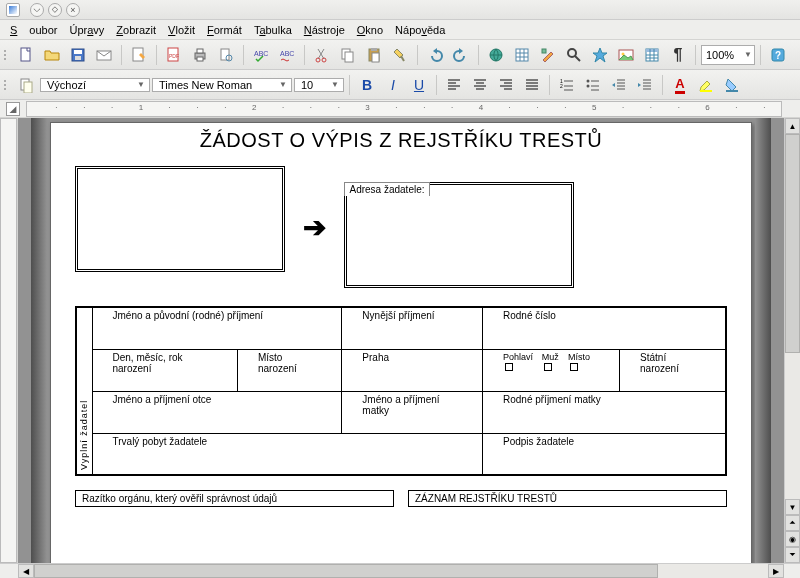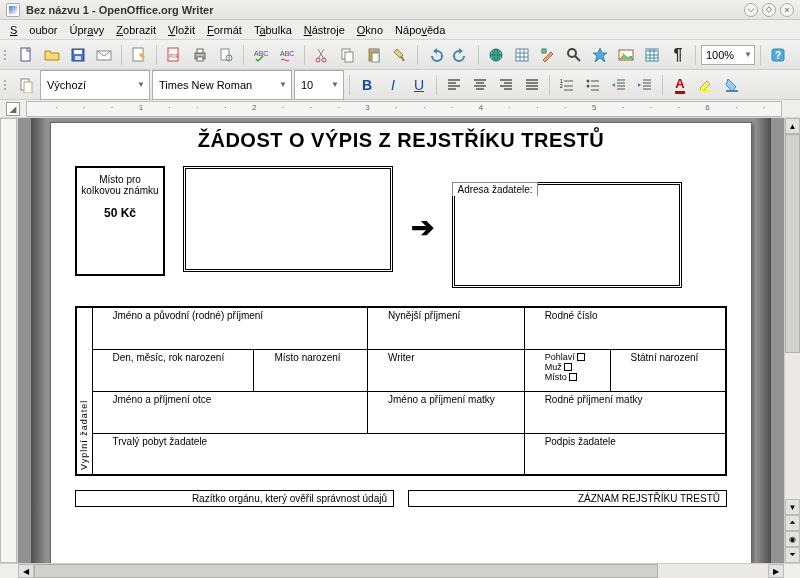--- a/index.html
+++ b/index.html
@@ -13,21 +13,21 @@
 .menubar span { padding: 2px 6px; cursor: pointer; }
 .menubar u { text-decoration: underline; }
 
 .toolbar { height: 30px; background: linear-gradient(#f2f2f0,#e4e4e2); border-bottom: 1px solid #ccc; display: flex; align-items: center; padding: 0 4px; gap: 2px; }
 .tb { width: 24px; height: 24px; border: 1px solid transparent; border-radius: 3px; display: flex; align-items: center; justify-content: center; cursor: pointer; font-size: 14px; color: #555; }
 .sep { width: 1px; height: 20px; background: #c8c8c6; margin: 0 3px; }
 .handle { width: 6px; height: 20px; display: flex; flex-direction: column; justify-content: center; gap: 2px; margin-right: 2px;}
 .handle div { width: 2px; height: 2px; background: #999; border-radius: 50%; }
 
 .fmt-toolbar { height: 30px; background: linear-gradient(#f2f2f0,#e4e4e2); border-bottom: 1px solid #ccc; display: flex; align-items: center; padding: 0 4px; gap: 2px; }
-.combo { height: 30px; background: #fff; border: 1px solid #acacac; display: flex; align-items: center; padding: 0 4px 0 6px; font-size: 11px; cursor: pointer; }
+.combo { height: 14px; background: #fff; border: 1px solid #acacac; display: flex; align-items: center; padding: 0 4px 0 6px; font-size: 11px; cursor: pointer; }
 .combo .arrow { margin-left: auto; font-size: 8px; color: #666; padding-left: 4px; }
 
 .zoom-combo { height: 20px; background: #fff; border: 1px solid #acacac; display: flex; align-items: center; padding: 0 2px 0 4px; font-size: 11px; cursor: pointer; width: 54px; }
 .zoom-combo .arrow { margin-left: auto; font-size: 8px; color: #666; }
 
 .ruler-bar { height: 18px; background: #eeeeec; border-bottom: 1px solid #d4d4d2; display: flex; align-items: center; }
 .rv-toggle { width: 14px; height: 14px; border: 1px solid #999; background: #fff; margin: 0 6px; font-size: 9px; display: flex; align-items: center; justify-content: center; color: #666; cursor: pointer;}
 .ruler { flex: 1; height: 16px; background: #f5f5f3; position: relative; font-size: 8px; color: #666; overflow: hidden; margin-right: 18px; border: 1px solid #bbb;}
 .ruler .marks { position: absolute; left: 28px; top: 1px; white-space: nowrap; letter-spacing: 11.5px; font-family: sans-serif;}
 
@@ -38,57 +38,56 @@
 .scrollv .btn { height: 16px; background: #e2e2e0; border: 1px solid #bbb; display: flex; align-items: center; justify-content: center; font-size: 8px; cursor: pointer;}
 .scrollv .track { flex: 1; background: #eae9e6; position: relative; }
 .scrollv .thumb { position: absolute; top: 0; height: 60%; width: 100%; background: #d0d0ce; border: 1px solid #b0b0ae;}
 
 .canvas { flex: 1; background: #929292; overflow: hidden; position: relative; }
 .canvas::before { content: ""; position: absolute; left: 13px; top: 0; bottom: 0; width: 16px; background: linear-gradient(90deg,#4e4e4e,#929292); }
 .canvas::after { content: ""; position: absolute; right: 13px; top: 0; bottom: 0; width: 16px; background: linear-gradient(270deg,#4e4e4e,#929292); }
 .page { position: absolute; left: 32px; right: 32px; top: 4px; bottom: -200px; background: #fff; border: 1px solid #666; box-shadow: 2px 2px 4px rgba(0,0,0,0.3); padding: 6px 24px; font-family: "Times New Roman", serif; color: #000;}
 
 .doc-top { text-align: center; font-size: 10px; margin-bottom: 2px; }
-.doc-title { text-align: center; font-size: 20px; font-weight: bold; margin-bottom: 14px; letter-spacing: 0.5px;}
+.doc-title { text-align: center; font-size: 20px; font-weight: normal; margin-bottom: 14px; letter-spacing: 0.5px;}
 .top-row { display: flex; gap: 18px; margin-bottom: 18px; align-items: flex-start; }
 .stamp-box { width: 90px; height: 110px; border: 2px solid #000; text-align: center; padding: 6px 4px; font-size: 10px; display: flex; flex-direction: column; }
 .stamp-box .lbl { margin-bottom: 10px; }
 .stamp-box .price { font-weight: bold; font-size: 12px; }
 .thick-box { border: 3px double #000; height: 106px; }
 .box-a { width: 210px; }
 .arrow-big { align-self: center; font-size: 28px; font-weight: bold; }
 .addr-col { flex: 1; display: flex; flex-direction: column; }
 .addr-label { font-size: 10px; margin-bottom: 2px; border-top: 1px solid #888; border-left: 1px solid #888; border-right: 1px solid #888; padding: 1px 4px; width: fit-content; background: #fff; position: relative; top: 16px;}
 .box-b { width: 230px; }
 
 .form-table { border: 2px solid #000; border-collapse: collapse; width: 100%; font-size: 10px; }
 .form-table td, .form-table th { border: 1px solid #000; padding: 2px 20px; vertical-align: top; text-align: left; font-weight: normal;}
 .vert { writing-mode: vertical-lr; text-orientation: mixed; text-align: center; font-size: 9px; letter-spacing: 1px; padding: 4px 2px !important; width: 16px; transform: rotate(180deg);}
 .tall { height: 42px; }
 .subtable { display: flex; gap: 6px; font-size: 9px; }
-.subtable .col { display:flex; flex-direction:column; }
+.subtable .col { display:flex; flex-direction:row; }
 .cb { display: inline-block; width: 8px; height: 8px; border: 1px solid #000; margin-left: 2px; vertical-align: middle;}
 
 .bottom-row { display: flex; gap: 14px; margin-top: 14px; font-size: 10px; }
-.bottom-row div { border: 1px solid #000; padding: 2px 6px; flex: 1; text-align: right; }
+.bottom-row div { border: 1px solid #000; padding: 2px 6px; flex: 1; }
 
 .statusbar { height: 15px; background: #eeeeec; border-top: 1px solid #ccc; display: flex; align-items: center; }
 .hscroll { flex: 1; display: flex; height: 14px; }
 .hscroll .btn { width: 16px; background: #e2e2e0; border: 1px solid #bbb; display: flex; align-items: center; justify-content: center; font-size: 8px; cursor: pointer;}
 .hscroll .track { flex: 1; background: #eae9e6; position: relative; }
 .hscroll .thumb { position: absolute; left: 0; width: 85%; height: 100%; background: #d0d0ce; border: 1px solid #b0b0ae;}
 
 svg { width: 16px; height: 16px; }
 </style>
 </head>
 <body>
 
 <div class="titlebar">
   <div class="logo"></div>
-  <div class="title">Bez názvu 1 - OpenOffice.org Writer</div>
   <div class="winbtn">⌵</div>
   <div class="winbtn">⬦</div>
   <div class="winbtn">×</div>
 </div>
 
 <div class="menubar">
   <span><u>S</u><span></span>oubor</span>
   <span>Úpr<u>a</u>vy</span>
   <span><u>Z</u>obrazit</span>
   <span><u>V</u>ložit</span>
@@ -372,44 +371,40 @@
 <div class="workarea">
   <div class="vruler">
       <div class="vruler-inner"></div>
     </div>
 
   <div class="canvas">
     <div class="page">
       <div class="doc-title">ŽÁDOST O VÝPIS Z REJSTŘÍKU TRESTŮ</div>
 
       <div class="top-row">
-        <div class="stamp-box">
-          <div class="lbl">Místo pro kolkovou známku</div>
-          <div class="price">50 Kč</div>
-        </div>
         <div class="thick-box box-a"></div>
         <div class="arrow-big">➔</div>
         <div class="addr-col">
           <div class="addr-label">Adresa žadatele:</div>
           <div class="thick-box box-b"></div>
         </div>
       </div>
 
       <table class="form-table">
         <tbody>
             <tr>
           <td rowspan="4" class="vert">Vyplní žadatel</td>
           <td colspan="2" class="tall">Jméno a původní (rodné) příjmení</td>
           <td class="tall">Nynější příjmení</td>
           <td colspan="2" class="tall">Rodné číslo</td>
         </tr>
         <tr>
           <td class="tall">Den, měsíc, rok narození</td>
           <td class="tall">Místo narození</td>
-          <td class="tall">Writer</td>
+          <td class="tall">Praha</td>
           <td class="tall">
             <div class="subtable">
               <div class="col">
                 <span><span>Pohlaví</span><span class="cb"></span></span>
                 <span><span>Muž</span><span class="cb"></span></span>
                 <span><span>Místo</span><span class="cb"></span></span>
               </div>
             </div>
           </td>
           <td class="tall">Státní narození</td>

